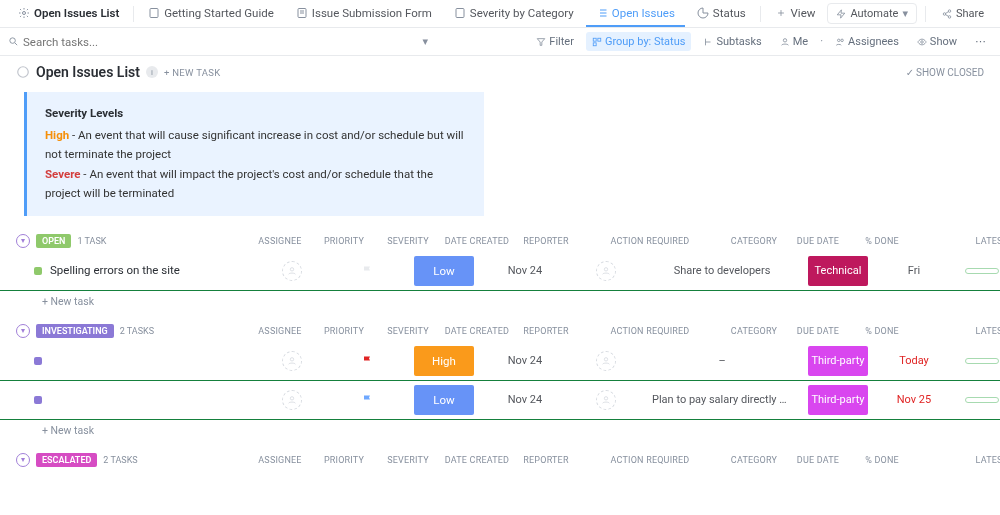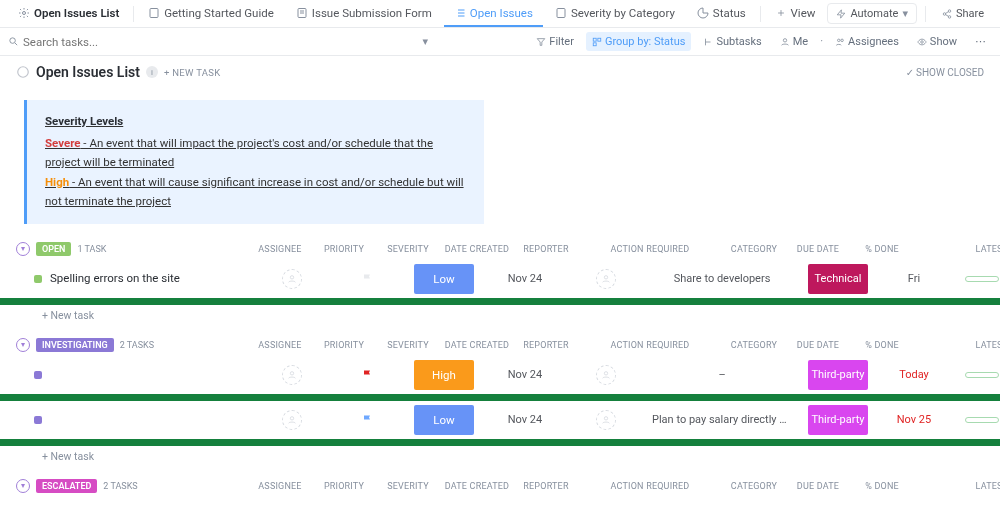--- a/index.html
+++ b/index.html
@@ -16,37 +16,37 @@
 .search-wrap { display: flex; align-items: center; gap: 4px; color: #87909e; flex: 0 0 420px; }
 .search-wrap input { border: none; outline: none; font-size: 11.5px; width: 120px; color: #87909e; }
 .toolbar-right { margin-left: auto; display: flex; gap: 6px; align-items: center; color: #87909e; }
 .tool-item { display: flex; align-items: center; gap: 3px; padding: 3px 6px; cursor: pointer; border-radius: 3px; color: #656f7d; }
 .tool-item.hl { background: #e5f1ff; color: #4f9df8; }
 .title-row { display: flex; align-items: center; padding: 8px 16px; gap: 6px; font-size: 14px; }
 .title-row .title { font-weight: 600; }
 .info-dot { width: 12px; height: 12px; border-radius: 50%; background: #e8eaed; color: #87909e; font-size: 8px; display: flex; align-items: center; justify-content: center; }
 .newtask-top { color: #87909e; font-size: 9.5px; letter-spacing: .3px; }
 .show-closed { margin-left: auto; color: #87909e; font-size: 10px; display: flex; gap: 2px; align-items: center; }
-.alert { margin: 12px 16px 14px 24px; background: #eaf3ff; border-left: 3px solid #4f9df8; padding: 12px 18px; color: #333; font-size: 11.5px; line-height: 1.7; max-width: 460px; text-decoration: underline; }
+.alert { margin: 4px 16px 14px 24px; background: #eaf3ff; border-left: 3px solid #4f9df8; padding: 12px 18px; color: #333; font-size: 11.5px; line-height: 1.7; max-width: 460px; }
 .alert .ttl { font-weight: 700; color: #2a2e34; margin-bottom: 2px; }
 .alert .sev-row { }
 .sev-name.red { color: #d33d3d; font-weight: 700; }
 .sev-name.orange { color: #f58f0a; font-weight: 700; }
 .sev-name.blue { color: #6fa8ff; font-weight: 700; }
 .group { margin: 0 0 6px 0; }
 .group-header { display: grid; grid-template-columns: 230px 60px 60px 60px 70px 60px 140px 60px 60px 60px 200px 20px; align-items: center; gap: 4px; padding: 0 16px; height: 22px; font-size: 9px; color: #87909e; }
 .status-chip-wrap { display: flex; align-items: center; gap: 6px; }
 .collapse-btn { width: 14px; height: 14px; border-radius: 50%; border: 1.5px solid #a17fd8; color: #a17fd8; display: flex; align-items: center; justify-content: center; font-size: 8px; flex-shrink: 0; }
 .status-chip { padding: 2px 6px; border-radius: 2px; color: #fff; font-size: 9px; font-weight: 600; text-transform: uppercase; }
 .chip-open { background: #8fc96b; }
 .chip-invest { background: #8b79d6; }
 .chip-esc { background: #d64cc3; }
 .task-count { color: #87909e; font-size: 9px; }
 .col-hdr { text-align: center; text-transform: uppercase; font-size: 9px; letter-spacing: .2px; }
-.task-row { display: grid; grid-template-columns: 230px 60px 60px 60px 70px 60px 140px 60px 60px 60px 200px 20px; align-items: center; gap: 16px; padding: 4px 16px; border-bottom: 7px solid #15803d; font-size: 11.5px; min-height: 36px; }
+.task-row { display: grid; grid-template-columns: 230px 60px 60px 60px 70px 60px 140px 60px 60px 60px 200px 20px; align-items: center; gap: 16px; padding: 4px 16px; border-bottom: 1px solid #15803d; font-size: 11.5px; min-height: 36px; }
 .task-row:first-of-type { border-top: 1px solid #f3f4f6; }
 .task-name { display: flex; align-items: center; gap: 8px; color: #2a2e34; }
 .task-name .sq { width: 8px; height: 8px; border-radius: 2px; flex-shrink: 0; margin-left: 18px; }
 .sq.green { background: #8fc96b; } .sq.purple { background: #8b79d6; }
 .task-name-text { line-height: 1.35; }
 .avatar-slot { display: flex; justify-content: center; }
 .avatar-ph { width: 20px; height: 20px; border-radius: 50%; border: 1px dashed #d6dae0; display: flex; align-items: center; justify-content: center; color: #d6dae0; font-size: 10px; }
 .prio { display: flex; justify-content: center; }
 .flag { width: 12px; height: 12px; }
 .sev-cell { display: flex; justify-content: stretch; }
@@ -90,40 +90,40 @@
     <div class="tab">
       <span class="ic">
         <svg width="12" height="12" viewBox="0 0 24 24" fill="none" stroke="#87909e" stroke-width="2">
           <rect x="4" y="3" width="16" height="18" rx="2"></rect>
           <line x1="8" y1="8" x2="16" y2="8"></line>
           <line x1="8" y1="12" x2="16" y2="12"></line>
         </svg>
       </span>
       <span>Issue Submission Form</span>
     </div>
+    <div class="tab">
+      <span class="ic">
+        <svg width="12" height="12" viewBox="0 0 24 24" fill="none" stroke="#87909e" stroke-width="2">
+          <rect x="4" y="3" width="16" height="18" rx="2"></rect>
+        </svg>
+      </span>
+      <span>Severity by Category</span>
+    </div>
     <div class="tab active">
       <span class="ic">
         <svg width="12" height="12" viewBox="0 0 24 24" fill="none" stroke="#4f9df8" stroke-width="2">
           <line x1="8" y1="6" x2="21" y2="6"></line>
           <line x1="8" y1="12" x2="21" y2="12"></line>
           <line x1="8" y1="18" x2="21" y2="18"></line>
           <line x1="3" y1="6" x2="3" y2="6"></line>
           <line x1="3" y1="12" x2="3" y2="12"></line>
           <line x1="3" y1="18" x2="3" y2="18"></line>
         </svg>
       </span>
       <span>Open Issues</span>
-    </div>
-    <div class="tab">
-      <span class="ic">
-        <svg width="12" height="12" viewBox="0 0 24 24" fill="none" stroke="#87909e" stroke-width="2">
-          <rect x="4" y="3" width="16" height="18" rx="2"></rect>
-        </svg>
-      </span>
-      <span>Severity by Category</span>
     </div>
     <div class="tab">
       <span class="ic">
         <svg width="12" height="12" viewBox="0 0 24 24" fill="none" stroke="#87909e" stroke-width="2">
           <path d="M12 2a10 10 0 1 0 10 10h-10z"></path>
         </svg>
       </span>
       <span>Status</span>
     </div>
     <div class="tab-sep"></div>
@@ -228,22 +228,22 @@
   <span class="info-dot">i</span>
   <span class="newtask-top">+ NEW TASK</span>
   <div class="show-closed">
     <span>✓</span>
       <span>SHOW CLOSED</span>
   </div>
 </div>
 
 <div class="alert">
   <div class="ttl">Severity Levels</div>
+  <div class="sev-row"><span class="sev-name orange">High</span><span> - An event that will cause significant increase in cost and/or schedule but will not terminate the project</span></div>
   <div class="sev-row"><span class="sev-name red">Severe</span><span> - An event that will impact the project's cost and/or schedule that the project will be terminated</span></div>
-  <div class="sev-row"><span class="sev-name orange">High</span><span> - An event that will cause significant increase in cost and/or schedule but will not terminate the project</span></div>
 </div>
 
 <div id="groups-host">
     <div class="group">
       <div class="group-header">
         <div class="status-chip-wrap">
           <span class="collapse-btn">▾</span>
           <span class="status-chip chip-open">OPEN</span>
           <span class="task-count">1 TASK</span>
         </div>

